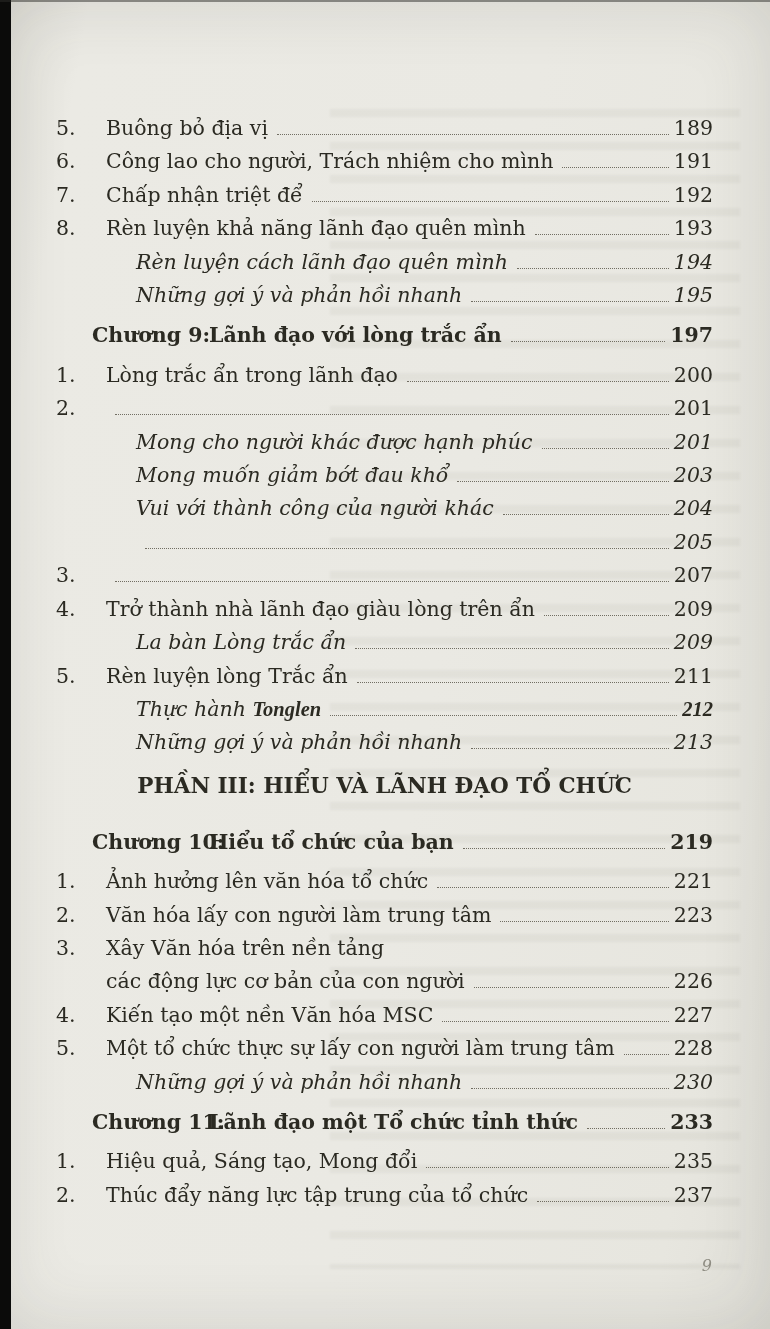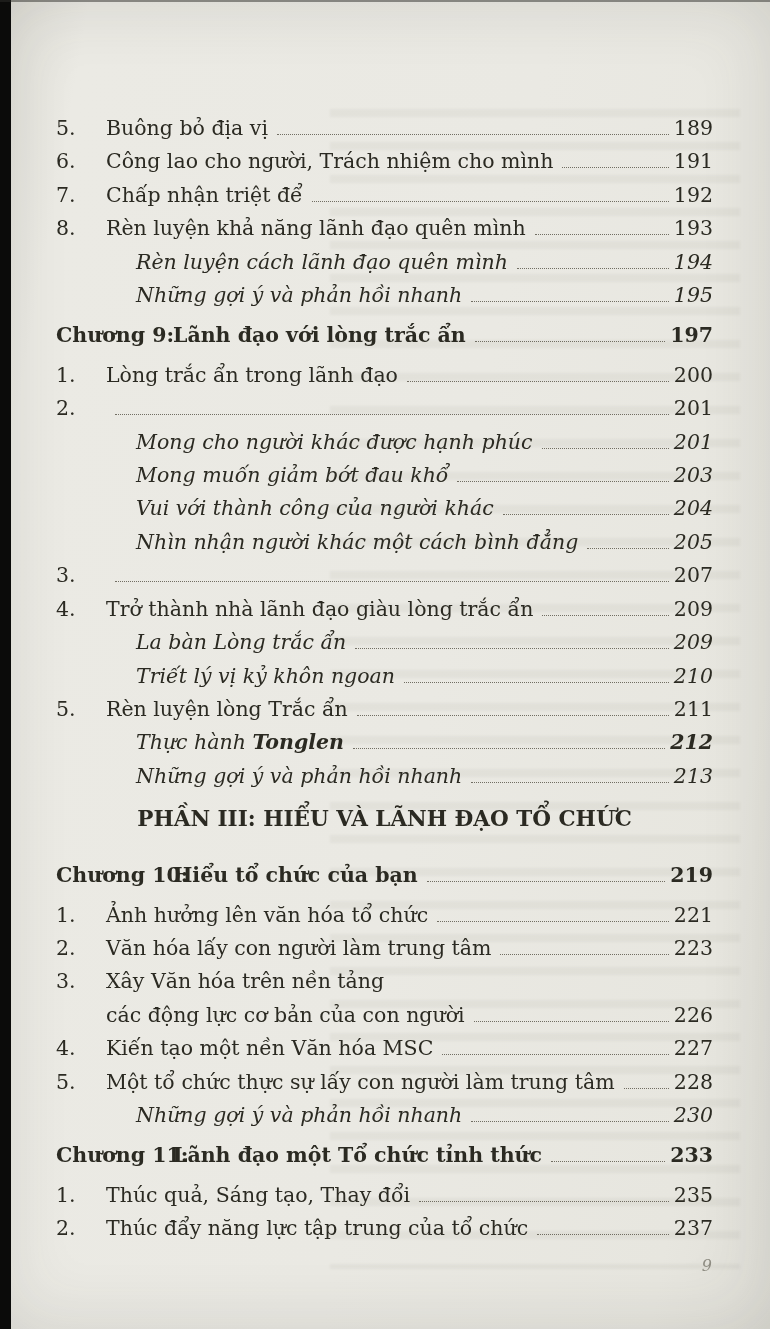--- a/index.html
+++ b/index.html
@@ -42,35 +42,35 @@
   }
 
   .row {
     display: flex;
     align-items: baseline;
     font-size: 20.5px;
     line-height: 33.4px;
     white-space: nowrap;
   }
   .num    { flex: none; width: 50px; }
-  .chlabel{ flex: none; width: 117px; }
+  .chlabel{ flex: none; width: 117px; margin-left: 36px; }
   .title  { flex: none; }
   .leader {
     flex: 1 1 auto;
     min-width: 12px;
     border-bottom: 1.6px dotted #5d594d;
     margin: 0 5px 0 9px;
     opacity: .85;
   }
   .pg { flex: none; min-width: 30px; text-align: center; }
 
   .sub { padding-left: 80px; font-style: italic; }
   .chapter { font-weight: bold; margin: 7px 0 6px; }
   .cont { padding-left: 50px; }
-  .bold { font-weight: bold; }
+  .bold { font-weight: bold; font-family: Liberation Serif, serif; }
 
   .part {
     display: block;
     text-align: center;
     font-weight: bold;
     font-size: 21.5px;
     line-height: 40px;
     margin: 6px 0 20px;
     white-space: nowrap;
   }
@@ -153,44 +153,38 @@
         <span class="title"><span>Mong muốn giảm bớt đau khổ</span></span>
         <span class="leader"></span>
         <span class="pg">203</span>
       </div>
       <div class="row sub">
         <span class="title"><span>Vui với thành công của người khác</span></span>
         <span class="leader"></span>
         <span class="pg">204</span>
       </div>
       <div class="row sub">
-        <span class="title"><span>Nhìn nhận người khác một cách bình đẳng</span></span>
         <span class="leader"></span>
         <span class="pg">205</span>
       </div>
       <div class="row item">
         <span class="num">3.</span>
         <span class="leader"></span>
         <span class="pg">207</span>
       </div>
       <div class="row item">
         <span class="num">4.</span>
-        <span class="title"><span>Trở thành nhà lãnh đạo giàu lòng trắc ẩn</span></span>
+        <span class="title"><span>Trở thành nhà lãnh đạo giàu lòng trên ẩn</span></span>
         <span class="leader"></span>
         <span class="pg">209</span>
       </div>
       <div class="row sub">
         <span class="title"><span>La bàn Lòng trắc ẩn</span></span>
         <span class="leader"></span>
         <span class="pg">209</span>
-      </div>
-      <div class="row sub">
-        <span class="title"><span>Triết lý vị kỷ khôn ngoan</span></span>
-        <span class="leader"></span>
-        <span class="pg">210</span>
       </div>
       <div class="row item">
         <span class="num">5.</span>
         <span class="title"><span>Rèn luyện lòng Trắc ẩn</span></span>
         <span class="leader"></span>
         <span class="pg">211</span>
       </div>
       <div class="row sub">
         <span class="title"><span>Thực hành </span><span class="bold">Tonglen</span></span>
         <span class="leader"></span>
@@ -247,21 +241,21 @@
         <span class="pg">230</span>
       </div>
       <div class="row chapter">
         <span class="chlabel">Chương 11:</span>
         <span class="title"><span>Lãnh đạo một Tổ chức tỉnh thức</span></span>
         <span class="leader"></span>
         <span class="pg">233</span>
       </div>
       <div class="row item">
         <span class="num">1.</span>
-        <span class="title"><span>Thúc quả, Sáng tạo, Thay đổi</span></span>
+        <span class="title"><span>Hiệu quả, Sáng tạo, Mong đổi</span></span>
         <span class="leader"></span>
         <span class="pg">235</span>
       </div>
       <div class="row item">
         <span class="num">2.</span>
         <span class="title"><span>Thúc đẩy năng lực tập trung của tổ chức</span></span>
         <span class="leader"></span>
         <span class="pg">237</span>
       </div>
     </div>

